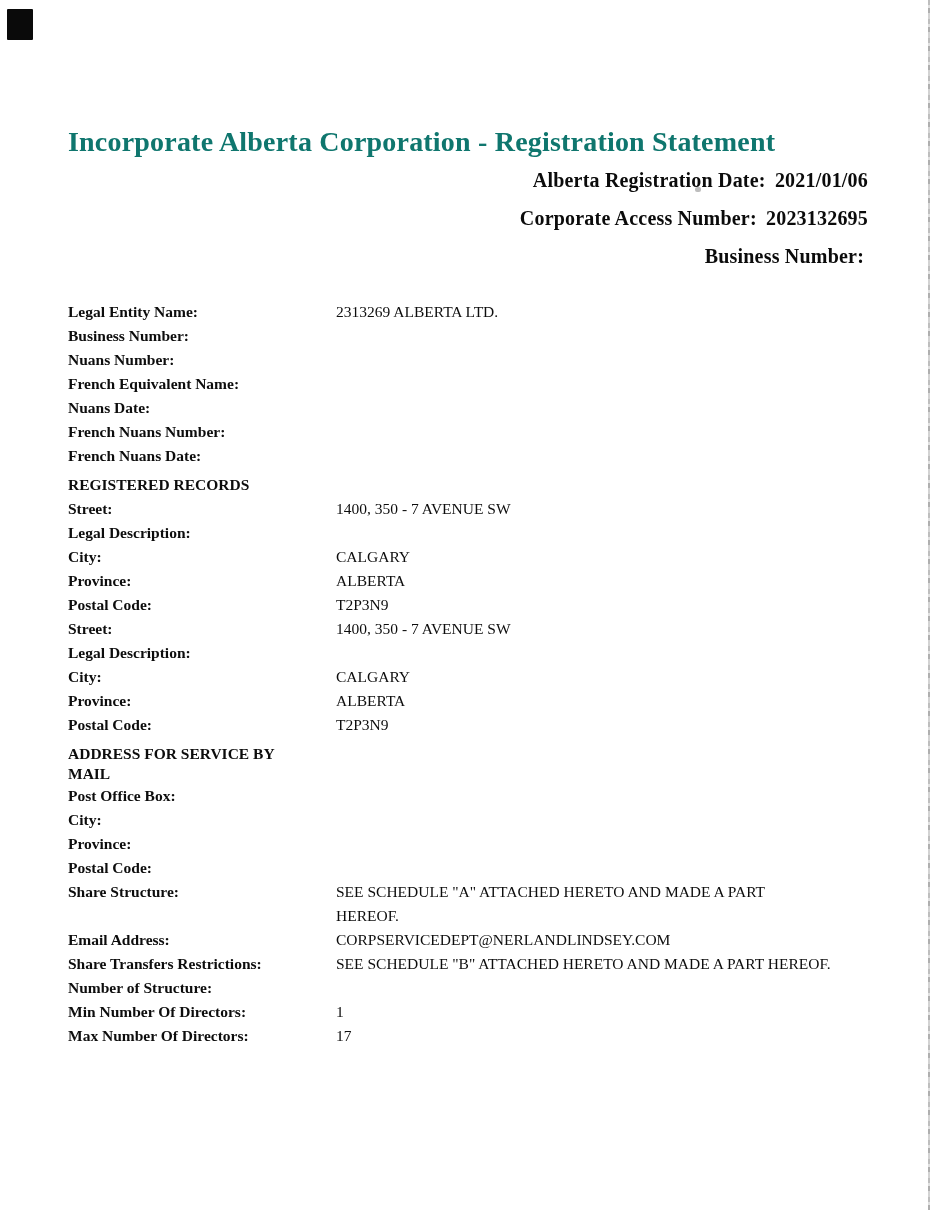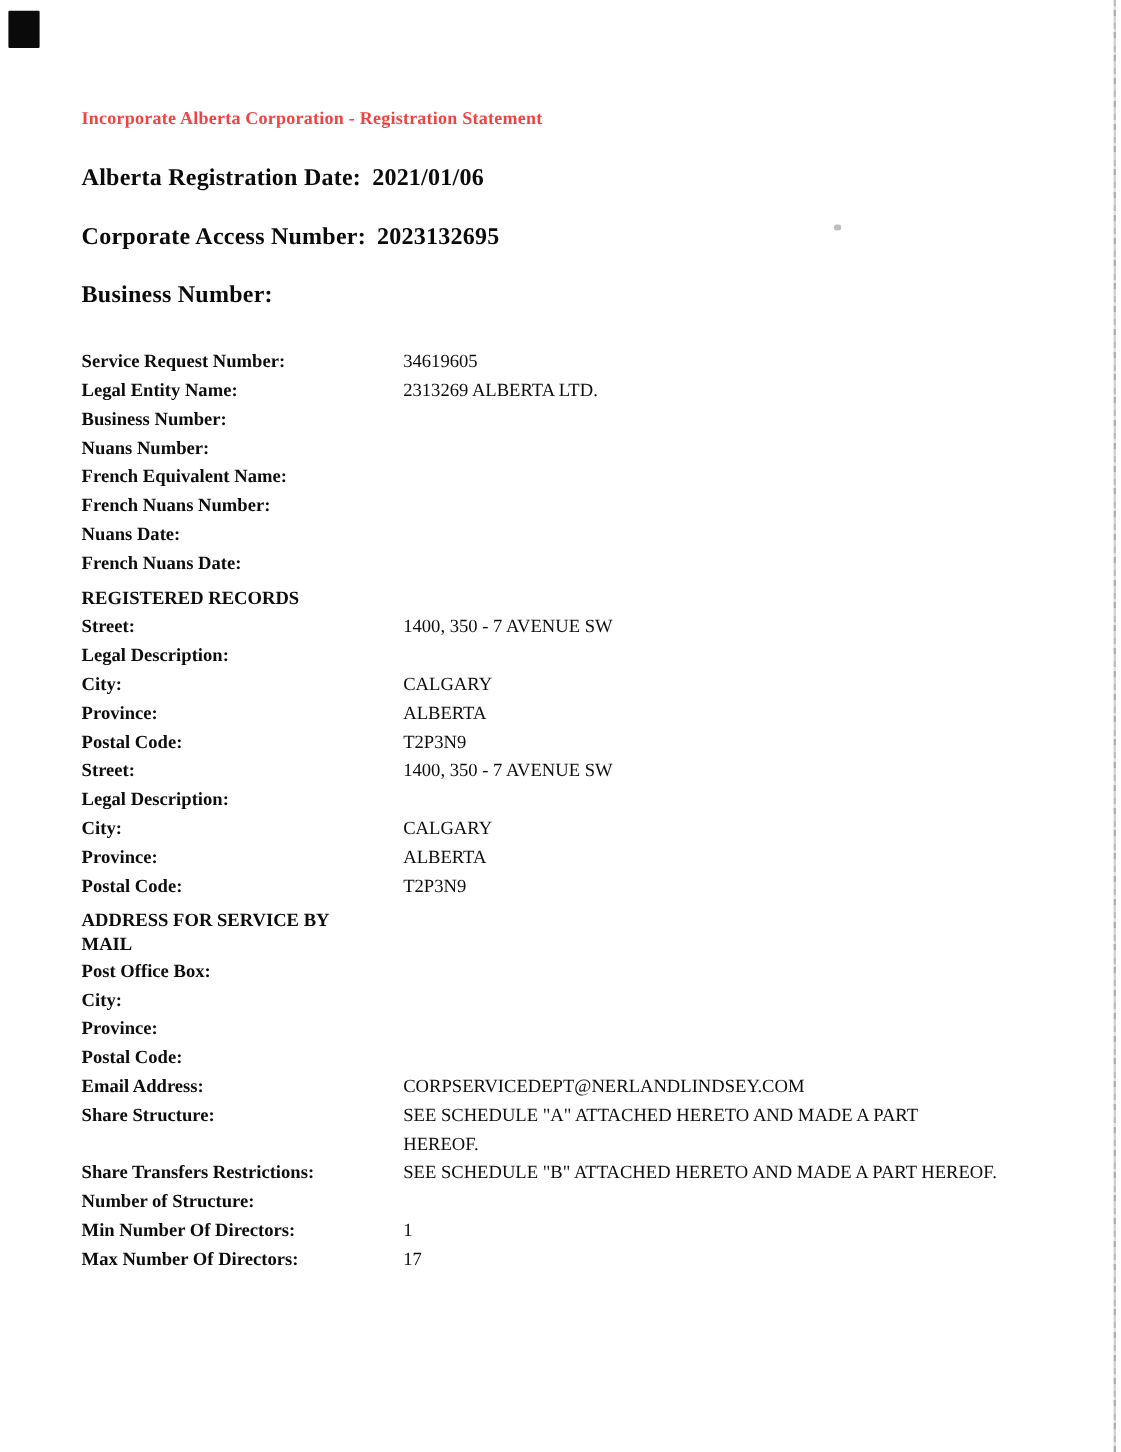--- a/index.html
+++ b/index.html
@@ -14,33 +14,35 @@
   .page {
     position: absolute; inset: 0;
     background: #ffffff;
   }
   .content {
     position: absolute;
     left: 68px; top: 86px;
     width: 800px;
   }
   .doc-title {
-    font-size: 15px;
+    font-size: 28px;
     font-weight: bold;
     line-height: 26px;
     letter-spacing: 0.2px;
-    color: #ef4444;
+    color: #0f766e;
+    margin-top: 43px;
   }
   .h2-line {
     font-size: 20px;
     font-weight: bold;
     line-height: 26px;
-    margin-top: 23px;
+    margin-top: 12px;
     letter-spacing: 0.2px;
     color: #0b0b0b;
+    text-align: right;
   }
   .h2-line .h2-value { margin-left: 4px; }
   .fields-table {
     margin-top: 31px;
     font-size: 15.5px;
   }
   .row {
     display: flex;
     align-items: flex-start;
     line-height: 24px;
@@ -119,47 +121,43 @@
       <span class="h2-value">2023132695</span>
     </div>
 
     <div class="h2-line">
       <span>Business Number:</span>
       <span class="h2-value"></span>
     </div>
 
     <div class="fields-table">
         <div class="row">
-          <span class="label">Service Request Number:</span>
-          <span class="value">34619605</span>
-        </div>
-        <div class="row">
         </div>
         <div class="row">
           <span class="label">Legal Entity Name:</span>
           <span class="value">2313269 ALBERTA LTD.</span>
         </div>
         <div class="row">
           <span class="label">Business Number:</span>
           <span class="value"></span>
         </div>
         <div class="row">
           <span class="label">Nuans Number:</span>
           <span class="value"></span>
         </div>
         <div class="row">
           <span class="label">French Equivalent Name:</span>
           <span class="value"></span>
         </div>
         <div class="row">
+          <span class="label">Nuans Date:</span>
+          <span class="value"></span>
+        </div>
+        <div class="row">
           <span class="label">French Nuans Number:</span>
-          <span class="value"></span>
-        </div>
-        <div class="row">
-          <span class="label">Nuans Date:</span>
           <span class="value"></span>
         </div>
         <div class="row">
           <span class="label">French Nuans Date:</span>
           <span class="value"></span>
         </div>
         <div class="section-row"><span class="label">REGISTERED RECORDS</span></div>
         <div class="row">
           <span class="label">Street:</span>
           <span class="value">1400, 350 - 7 AVENUE SW</span>
@@ -211,28 +209,28 @@
         </div>
         <div class="row">
           <span class="label">Province:</span>
           <span class="value"></span>
         </div>
         <div class="row">
           <span class="label">Postal Code:</span>
           <span class="value"></span>
         </div>
         <div class="row">
+          <span class="label">Share Structure:</span>
+          <span class="value">SEE SCHEDULE "A" ATTACHED HERETO AND MADE A PART HEREOF.</span>
+        </div>
+        <div class="row">
           <span class="label">Email Address:</span>
           <span class="value">CORPSERVICEDEPT@NERLANDLINDSEY.COM</span>
         </div>
         <div class="row">
-          <span class="label">Share Structure:</span>
-          <span class="value">SEE SCHEDULE "A" ATTACHED HERETO AND MADE A PART HEREOF.</span>
-        </div>
-        <div class="row">
           <span class="label">Share Transfers Restrictions:</span>
           <span class="value">SEE SCHEDULE "B" ATTACHED HERETO AND MADE A PART HEREOF.</span>
         </div>
         <div class="row">
           <span class="label">Number of Structure:</span>
           <span class="value"></span>
         </div>
         <div class="row">
           <span class="label">Min Number Of Directors:</span>
           <span class="value">1</span>

